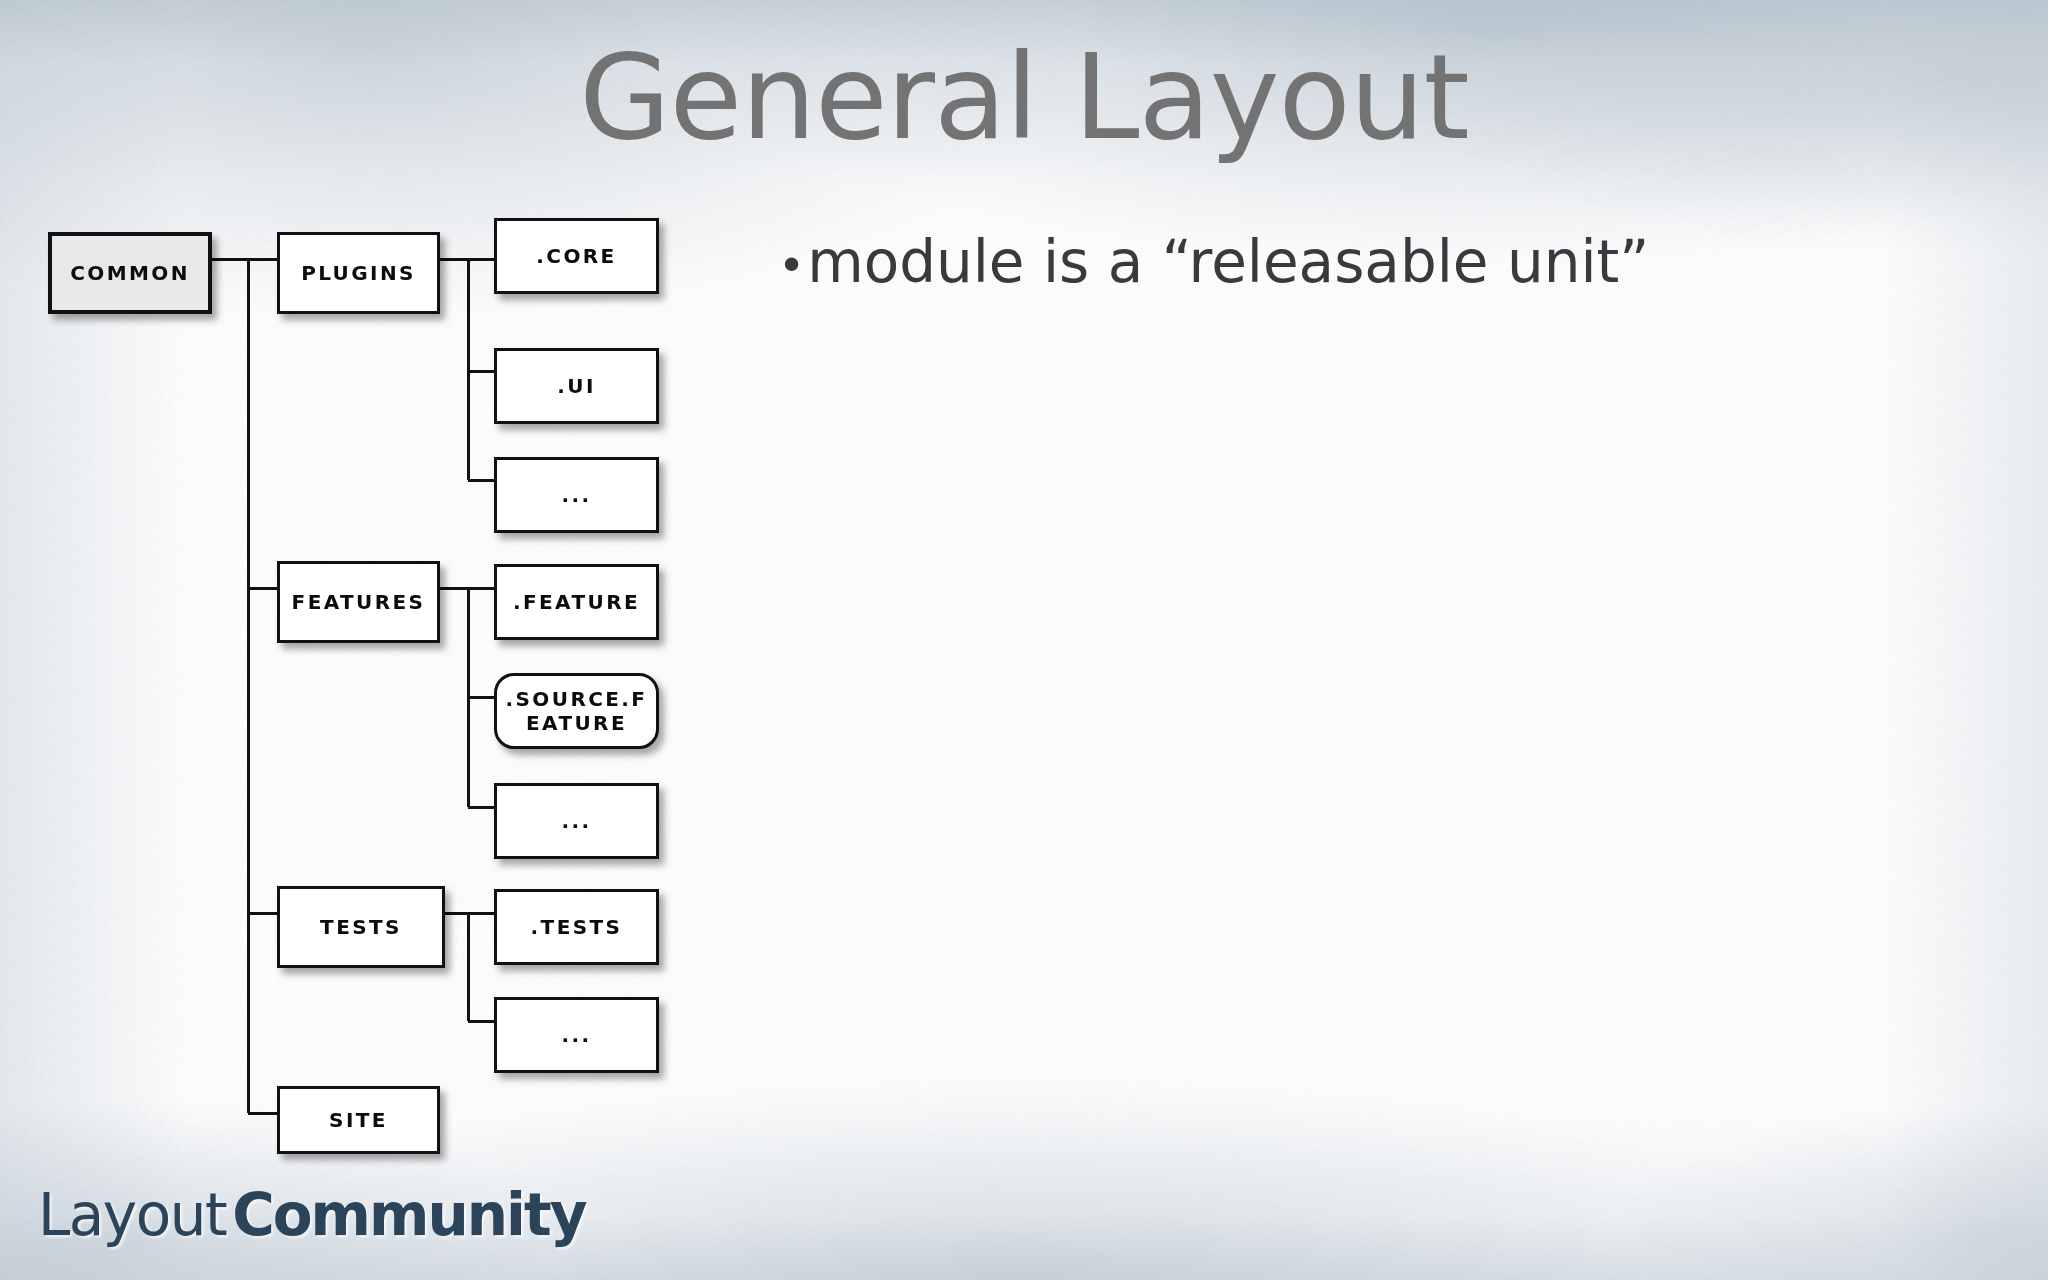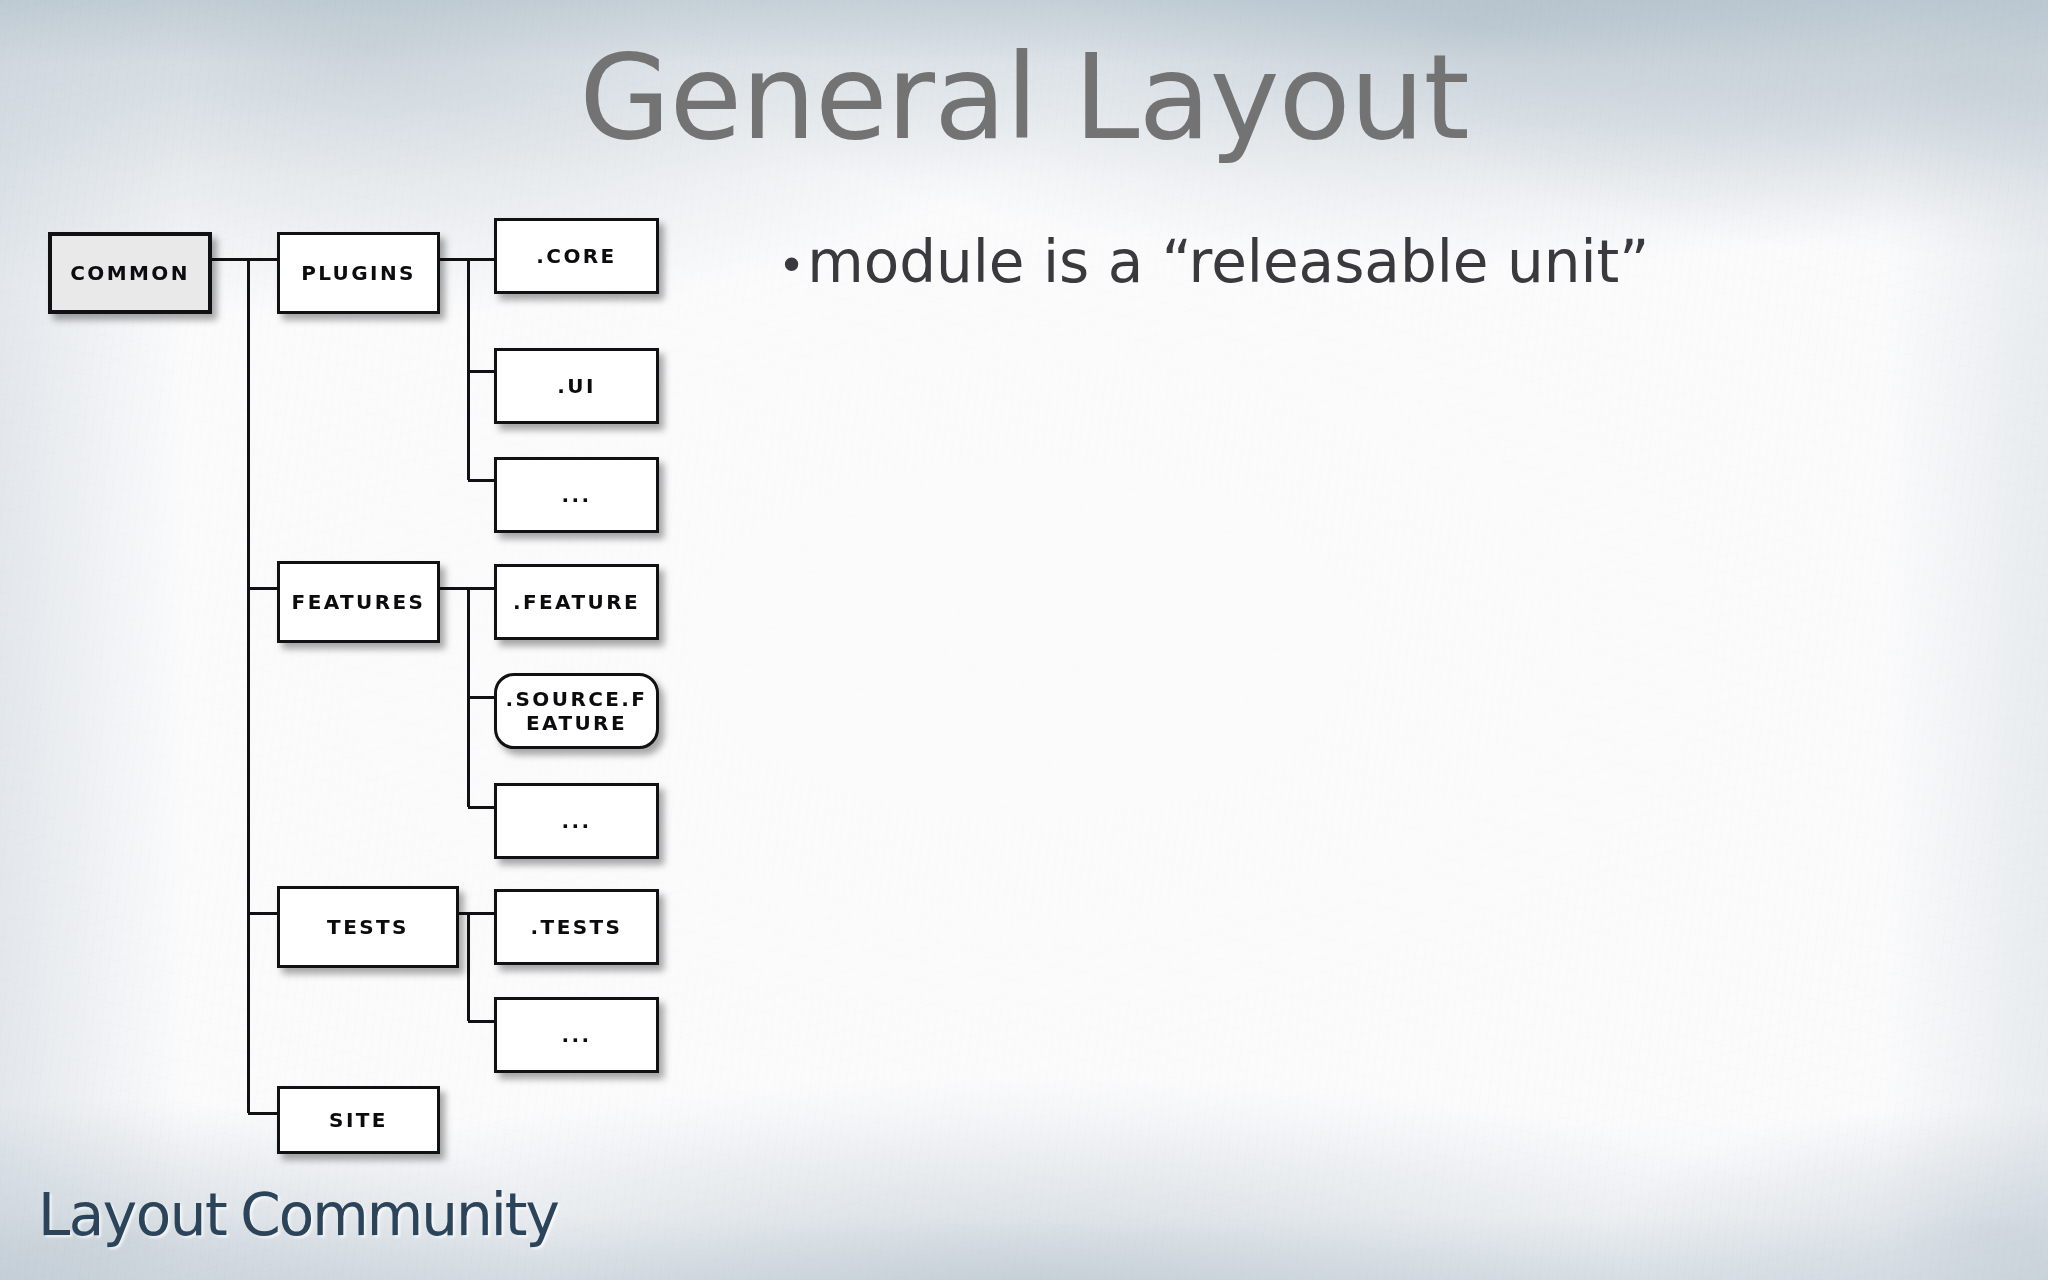--- a/index.html
+++ b/index.html
@@ -141,21 +141,21 @@
     bottom: 36px;
     font-family: "DejaVu Sans", sans-serif;
     font-size: 58px;
     line-height: 1;
     color: #2c4459;
     letter-spacing: -1.5px;
     text-shadow: 2px 2px 3px rgba(255,255,255,0.8), 0 1px 0 rgba(120,140,158,0.35);
     white-space: nowrap;
   }
   #logo .logo-jboss { font-weight: 500; }
-  #logo .logo-community { font-weight: 400; margin-left: 14px; letter-spacing: -2px; }
+  #logo .logo-community { font-weight: 700; margin-left: 6px; letter-spacing: -2px; }
 </style>
 </head>
 <body>
 
 <div id="slide">
 
   <div id="bg-texture"></div>
   <div id="bg-noise"></div>
 
   <div id="slide-title">General Layout</div>
@@ -190,21 +190,21 @@
         <path d="M 468 913 L 468 1021"></path>
         <path d="M 468 913 L 494 913"></path>
         <path d="M 468 1021 L 494 1021"></path>
       </g>
     </svg>
 
     <div class="node root" style="left:48px;  top:218px; width:164px; height:82px;">COMMON</div>
 
     <div class="node" style="left:277px; top:218px; width:163px; height:82px;">PLUGINS</div>
     <div class="node" style="left:277px; top:547px; width:163px; height:82px;">FEATURES</div>
-    <div class="node" style="left:277px; top:872px; width:182px; height:82px;">TESTS</div>
+    <div class="node" style="left:277px; top:872px; width:168px; height:82px;">TESTS</div>
     <div class="node" style="left:277px; top:1072px; width:163px; height:68px;">SITE</div>
 
     <div class="node" style="left:494px; top:204px; width:165px; height:76px;">.CORE</div>
     <div class="node" style="left:494px; top:334px; width:165px; height:76px;">.UI</div>
     <div class="node" style="left:494px; top:443px; width:165px; height:76px;">...</div>
 
     <div class="node" style="left:494px; top:550px; width:165px; height:76px;">.FEATURE</div>
     <div class="node" style="left:494px; top:659px; width:165px; height:76px;border-radius:20px;">.SOURCE.FEATURE</div>
     <div class="node" style="left:494px; top:769px; width:165px; height:76px;">...</div>
 

